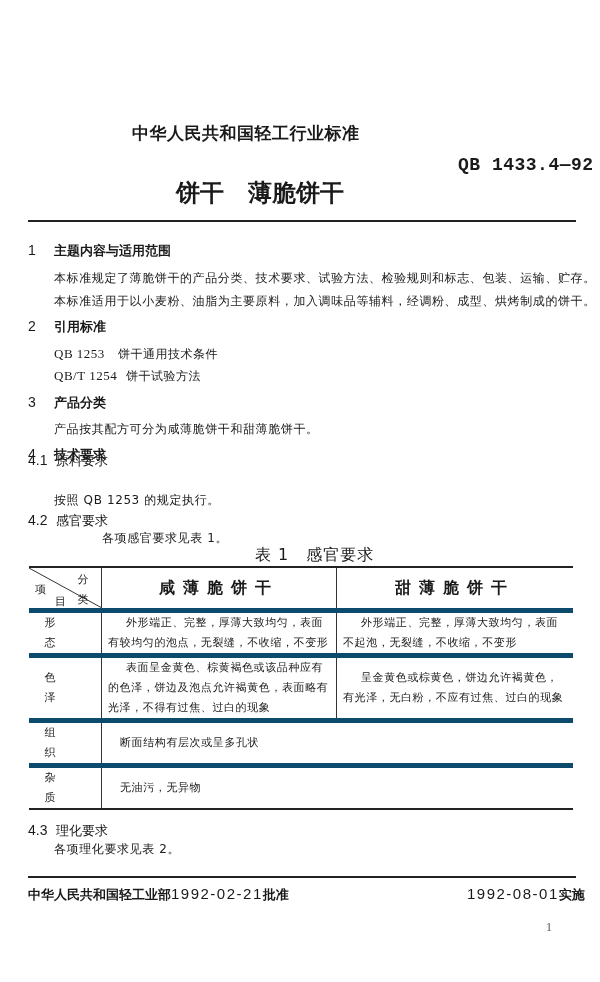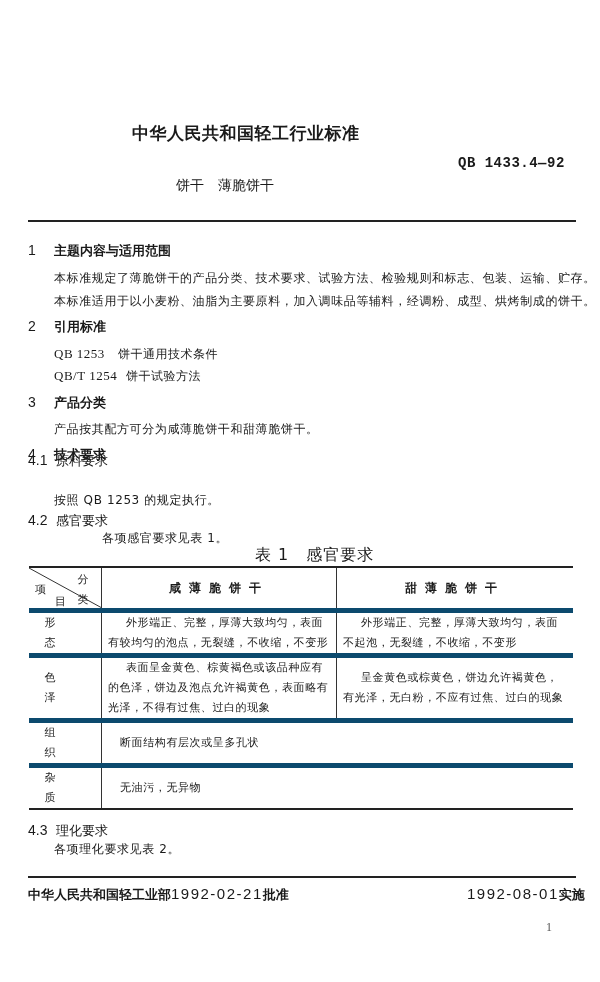--- a/index.html
+++ b/index.html
@@ -1,37 +1,37 @@
 <!DOCTYPE html>
 <html><head>
 <meta charset="utf-8">
 <style>
   html, body { margin: 0; padding: 0; background: #ffffff; }
   body { width: 600px; height: 982px; position: relative; overflow: hidden;
          font-family: "DejaVu Sans", sans-serif; color: #1a1a1a; }
   .abs { position: absolute; white-space: nowrap; }
   .hdr-org { left: 132px; top: 122px; font-size: 17px; font-weight: bold; letter-spacing: 0.5px; }
-  .hdr-code { left: 458px; top: 155px; font-size: 14px; font-weight: bold; font-family: "Liberation Mono", monospace; letter-spacing: 0.5px; }
-  .hdr-title { left: 176px; top: 177px; font-size: 14px; font-weight: normal; word-spacing: 12px; }
+  .hdr-code { left: 458px; top: 155px; font-size: 18px; font-weight: bold; font-family: "Liberation Mono", monospace; letter-spacing: 0.5px; }
+  .hdr-title { left: 176px; top: 177px; font-size: 24px; font-weight: bold; word-spacing: 12px; }
   .rule { position: absolute; height: 0; border-top: 2px solid #222; }
   .sec { font-size: 13px; font-weight: bold; }
   .sec .num { display: inline-block; width: 26px; font-weight: normal; font-family: "Liberation Sans", sans-serif; font-size: 14px; }
   .sub .num { width: 28px; }
   .para { font-size: 12px; letter-spacing: 0.6px; }
   .ref { font-size: 12px; letter-spacing: 0.5px; }
   .ref .code { display: inline-block; width: 64px; font-family: "Liberation Serif", serif; font-size: 13px; }
   .ref .code2 { width: 72px; }
   .caption { left: 255px; top: 545px; font-size: 16px; letter-spacing: 1px; }
   table.t1 { position: absolute; left: 29px; top: 566px; width: 544px; border-collapse: collapse; font-size: 11px; }
   table.t1 td { border-top: 5px solid #0c4a6e; border-bottom: 1px solid #333; padding: 0 6px; vertical-align: middle; line-height: 20px; letter-spacing: 0.6px; }
   table.t1 tr:first-child td { border-top: 2px solid #222; }
   table.t1 tr:last-child td { border-bottom: 2px solid #222; }
   table.t1 td.c0 { width: 60px; text-align: center; border-right: 1px solid #333; font-size: 11px; }
   table.t1 td.c1 { width: 222px; border-right: 1px solid #333; }
-  table.t1 td.hcell { text-align: center; letter-spacing: 8px; font-weight: bold; font-size: 12px; }
+  table.t1 td.hcell { text-align: center; letter-spacing: 8px; font-weight: bold; font-size: 16px; }
   .ind { display: inline-block; width: 18px; }
   .diag { position: relative; height: 40px; padding: 0 !important; }
   .diag svg { position: absolute; left: 0; top: 0; }
   .diag .lab { position: absolute; font-size: 11px; }
   .row-kv td.c0 { letter-spacing: 30px; }
   .footer-left { left: 28px; top: 885px; font-size: 13px; font-weight: bold; }
   .footer-right { left: 467px; top: 885px; font-size: 13px; font-weight: bold; }
   .footer-left .d, .footer-right .d { font-family: "Liberation Sans", sans-serif; font-weight: normal; font-size: 15px; letter-spacing: 1.5px; }
   .pageno { left: 546px; top: 920px; font-size: 12px; font-family: "Liberation Serif", serif; color: #555; }
 </style>

